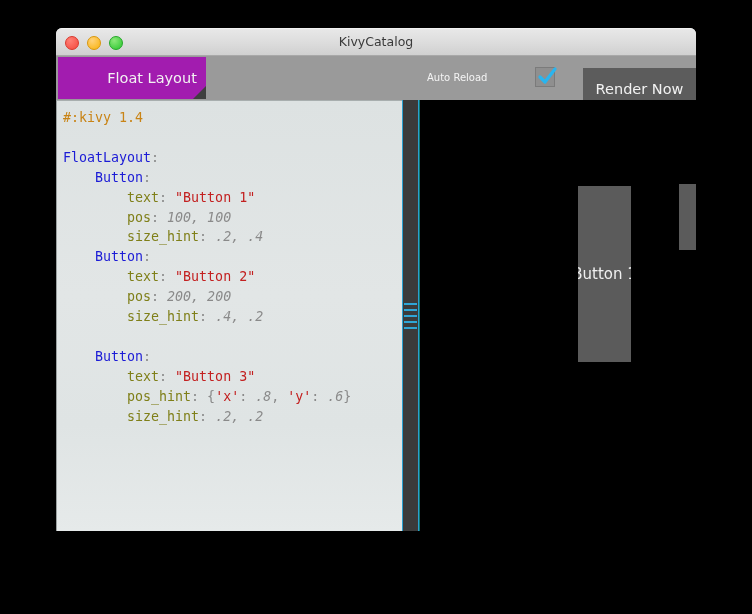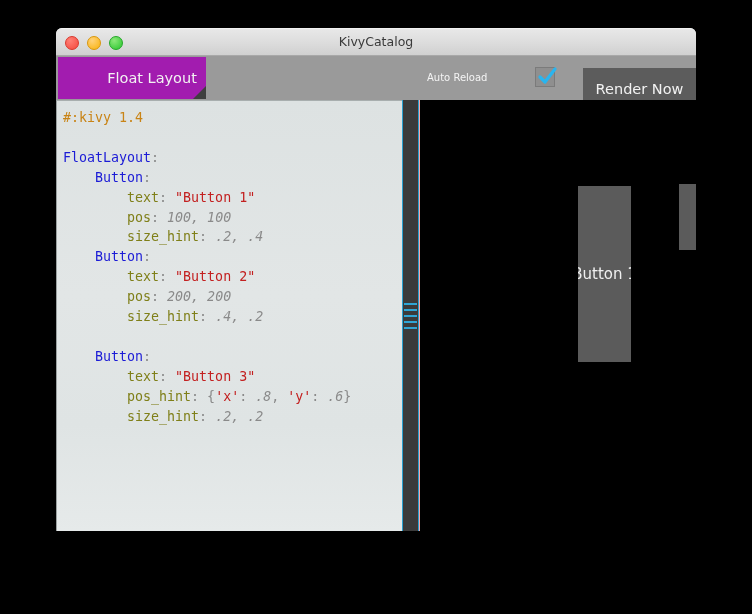--- a/index.html
+++ b/index.html
@@ -31,21 +31,21 @@
                 border-left:13px solid transparent;border-bottom:13px solid #3f3f3f;}
   .autolabel{position:absolute;left:371px;top:0;height:44px;line-height:44px;font-size:10px;color:#f4f4f4;}
   .chkwrap{position:absolute;left:479px;top:11px;width:22px;height:22px;}
   .chkbox{width:20px;height:20px;box-sizing:border-box;border:1px solid #7b7b7b;background:#8f8f8f;}
   .chkmark{position:absolute;left:1px;top:-1px;width:22px;height:22px;}
   .renderbtn{position:absolute;right:0px;top:12px;width:113px;height:42px;background:#5c5c5c;
              display:flex;align-items:center;justify-content:center;}
   .renderbtn .lbl{font-size:14.5px;color:#f2f2f2;}
 
   
-  .wbody{position:relative;height:433px;background:#fca5a5;padding-left:12px;}
+  .wbody{position:relative;height:433px;background:#0f766e;padding-left:12px;}
 
   
   .editor{position:absolute;left:0;top:0;width:346px;height:433px;
           background:linear-gradient(to bottom,#dde2e2 0%,#e2e6e6 45%,#dfe4e4 75%,#e6eaea 100%);
           border-left:1px solid #9aa0a0;border-top:1px solid #a8aeae;
           border-bottom:1px solid #9aa0a0;box-sizing:border-box;overflow:hidden;}
   .code{position:absolute;left:6px;top:7px;right:2px;
         font-family:"DejaVu Sans Mono",monospace;font-size:13.3px;line-height:19.9px;
         white-space:pre;color:#8a8a8a;}
   .c-comment{color:#c98416;}

